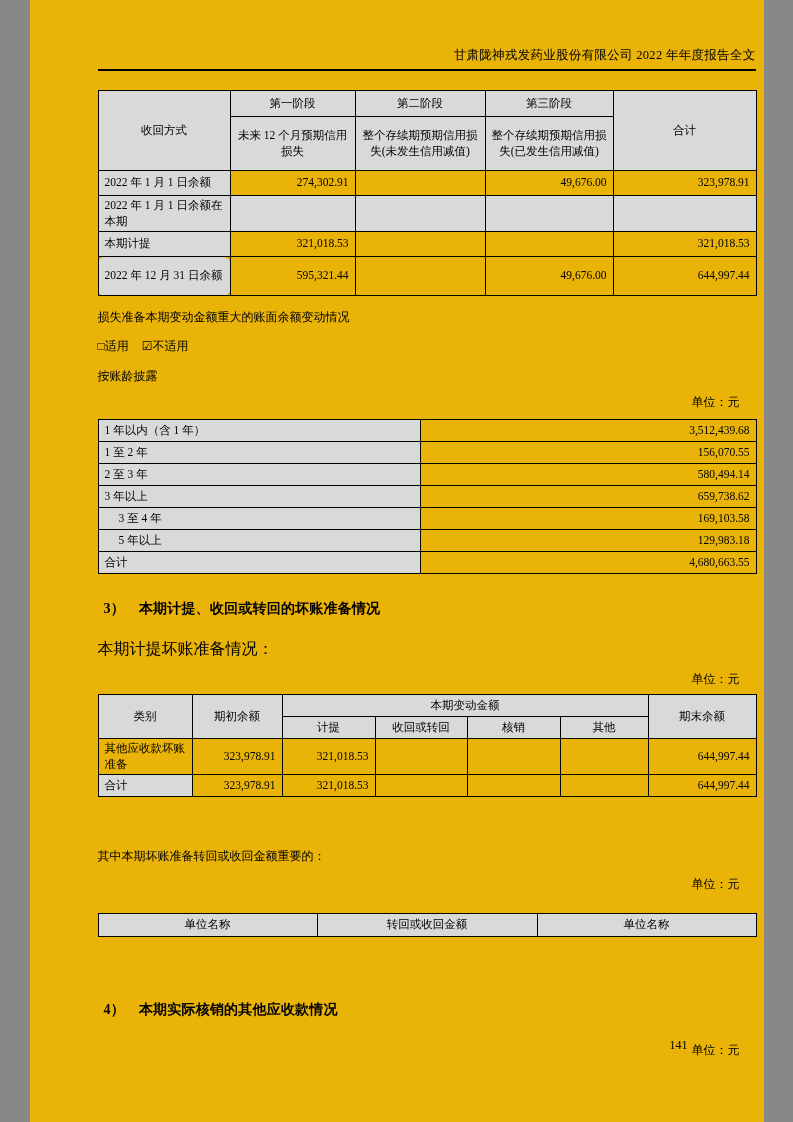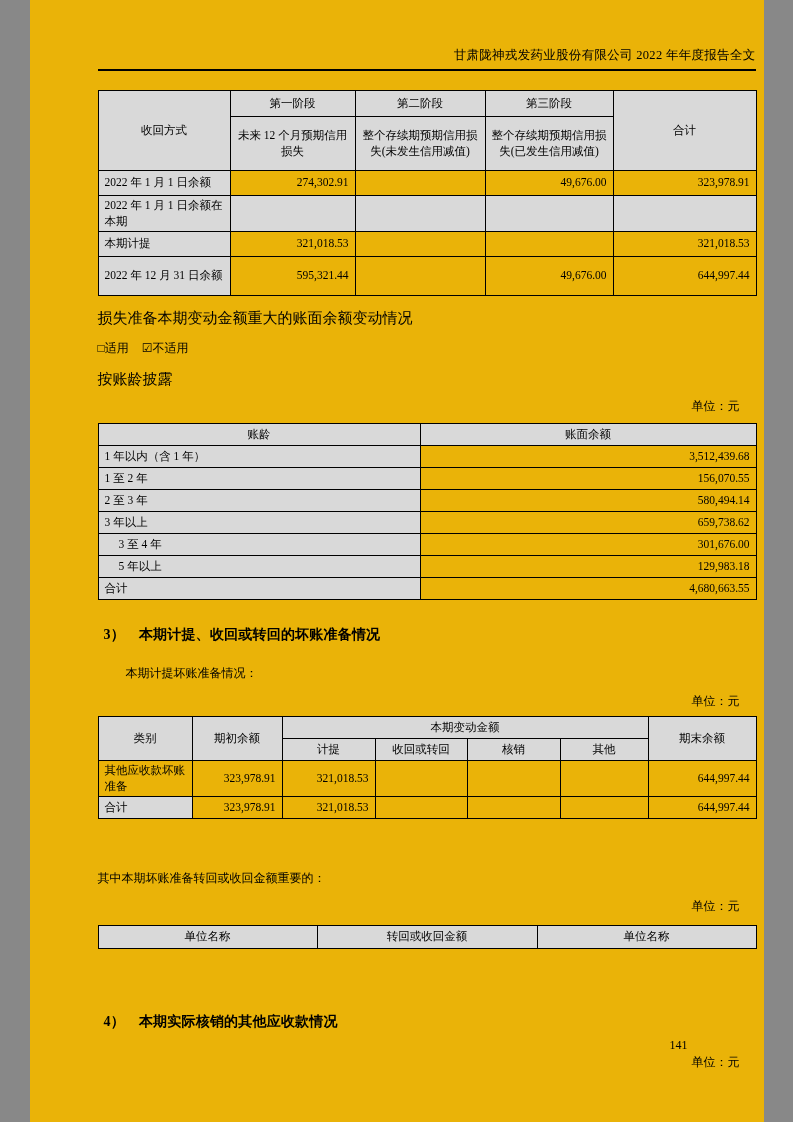--- a/index.html
+++ b/index.html
@@ -13,40 +13,40 @@
   table{border-collapse:collapse;width:658px;table-layout:fixed;font-size:11.5px;line-height:1.35;}
   td{border:1px solid #000;padding:2px 6px;vertical-align:middle;word-break:break-all;}
   .shade{background:#d9d9d9;}
   .c{text-align:center;}
   .num{text-align:right;font-family:"Liberation Serif","DejaVu Serif",serif;}
   .t1{margin-top:19px;}
   .t1 .hr1 td{height:21px;margin-left:28px;}
   .t1 .hr2 td{height:49px;}
   .t1 .r-s td{height:20px;margin-top:22px;}
   .t1 .r-m td{height:31px;}
-  .t1 .r-l td{height:34px;}
-  .body-line{font-size:15px;margin-top:13px;}
+  .t1 .r-l td{height:34px;border-radius:7px;}
+  .body-line{font-size:12px;margin-top:13px;}
   .chk-line{font-size:12px;margin-top:12px;}
   .chk-line .box{margin-right:10px;}
   .unit{font-size:12px;text-align:right;padding-right:16px;}
   .u1{margin-top:9px;}
   .t2{margin-top:8px;}
   .t2 td{height:17px;}
   .t2 .ind{padding-left:20px;margin-left:32px;}
   .sec-h{font-size:14px;font-weight:bold;margin-top:26px;padding-left:6px;letter-spacing:.2px;}
   .sec-h .sp{display:inline-block;width:14px;}
-  .intro{font-size:12px;margin-top:21px;margin-left:28px;}
+  .intro{font-size:16px;margin-top:21px;}
   .u2{margin-top:11px;}
   .t3{margin-top:6px;}
   .t3 .hrow td{height:17px;}
   .t3 .r-m td{height:31px;}
   .t3 .r-s td{height:17px;}
   .note2{font-size:12px;margin-top:51px;}
   .u3{margin-top:11px;}
-  .t4{margin-top:10px;}
+  .t4{margin-top:20px;}
   .t4 td{height:18px;}
   .h4{margin-top:64px;}
   .u4{margin-top:23px;}
   .page-num{position:absolute;top:1038px;right:76px;font-size:12px;}
 </style>
 </head>
 <body>
 
 <div class="page">
   <div class="content">
@@ -113,43 +113,39 @@
     </div>
     <div class="body-line">按账龄披露</div>
     <div class="unit u1">单位：元</div>
 
     <table class="t2">
       <colgroup>
           <col style="width:322px">
           <col style="width:336px">
         </colgroup>
       <tbody>
-          <tr>
-        <td class="shade c">账龄</td>
-        <td class="shade c">账面余额</td>
-      </tr>
       <tr>
         <td class="shade">1 年以内（含 1 年）</td>
         <td class="num">3,512,439.68</td>
       </tr>
       <tr>
         <td class="shade">1 至 2 年</td>
         <td class="num">156,070.55</td>
       </tr>
       <tr>
         <td class="shade">2 至 3 年</td>
         <td class="num">580,494.14</td>
       </tr>
       <tr>
         <td class="shade">3 年以上</td>
         <td class="num">659,738.62</td>
       </tr>
       <tr>
         <td class="shade ind">3 至 4 年</td>
-        <td class="num">301,676.00</td>
+        <td class="num">169,103.58</td>
       </tr>
       <tr>
         <td class="shade ind">5 年以上</td>
         <td class="num">129,983.18</td>
       </tr>
       <tr>
         <td class="shade">合计</td>
         <td class="num">4,680,663.55</td>
       </tr>
     </tbody>

